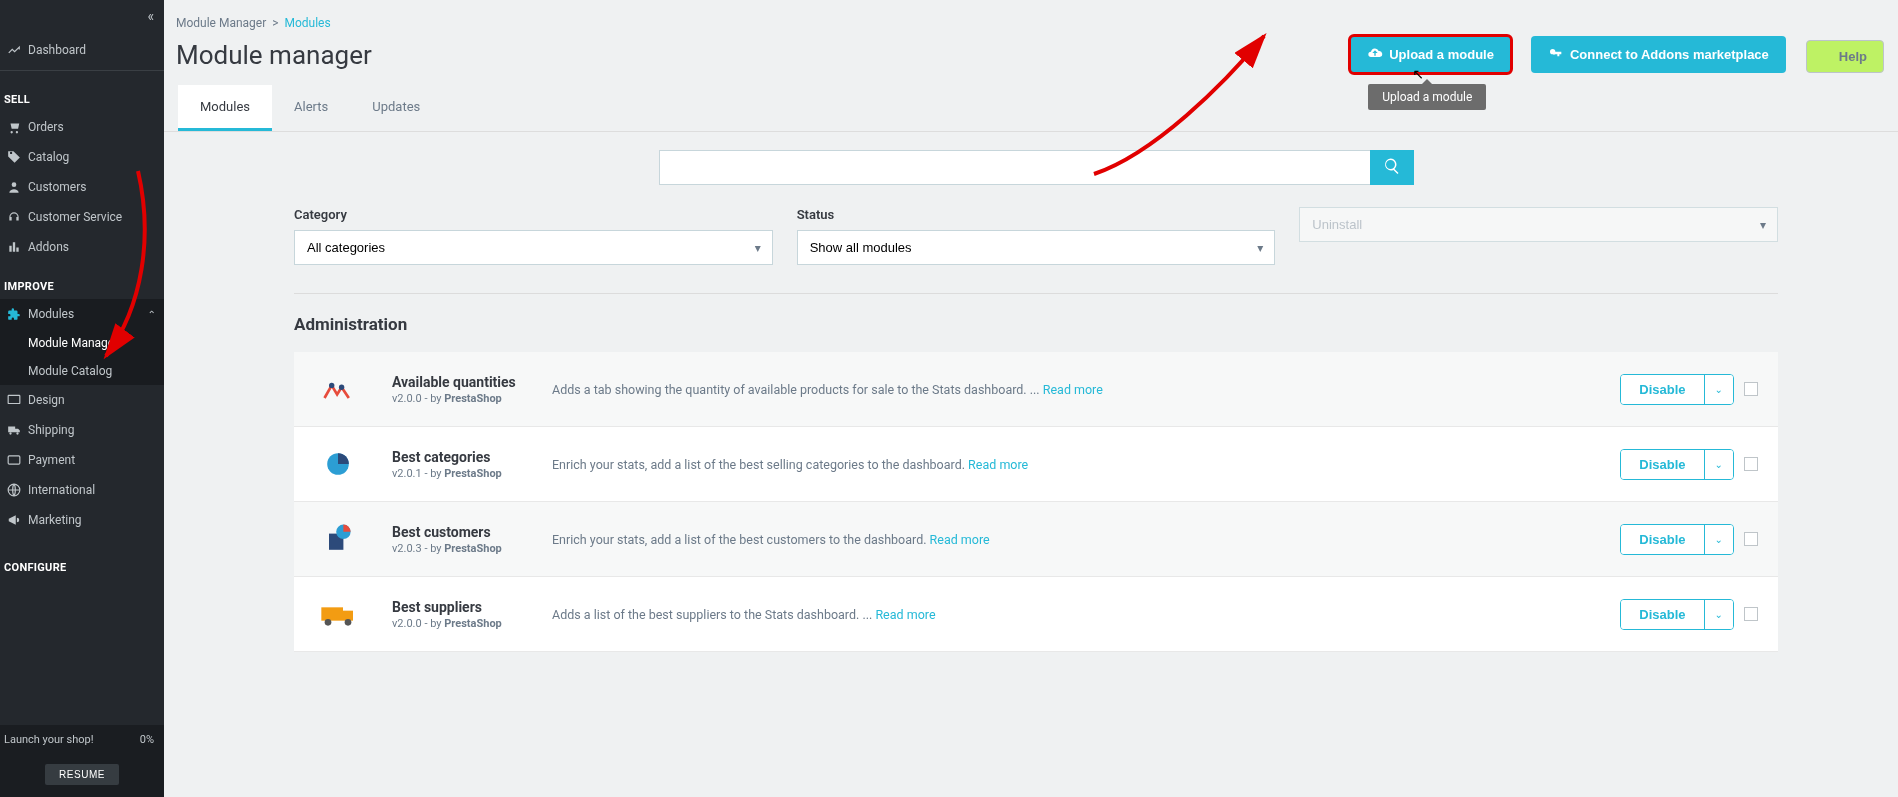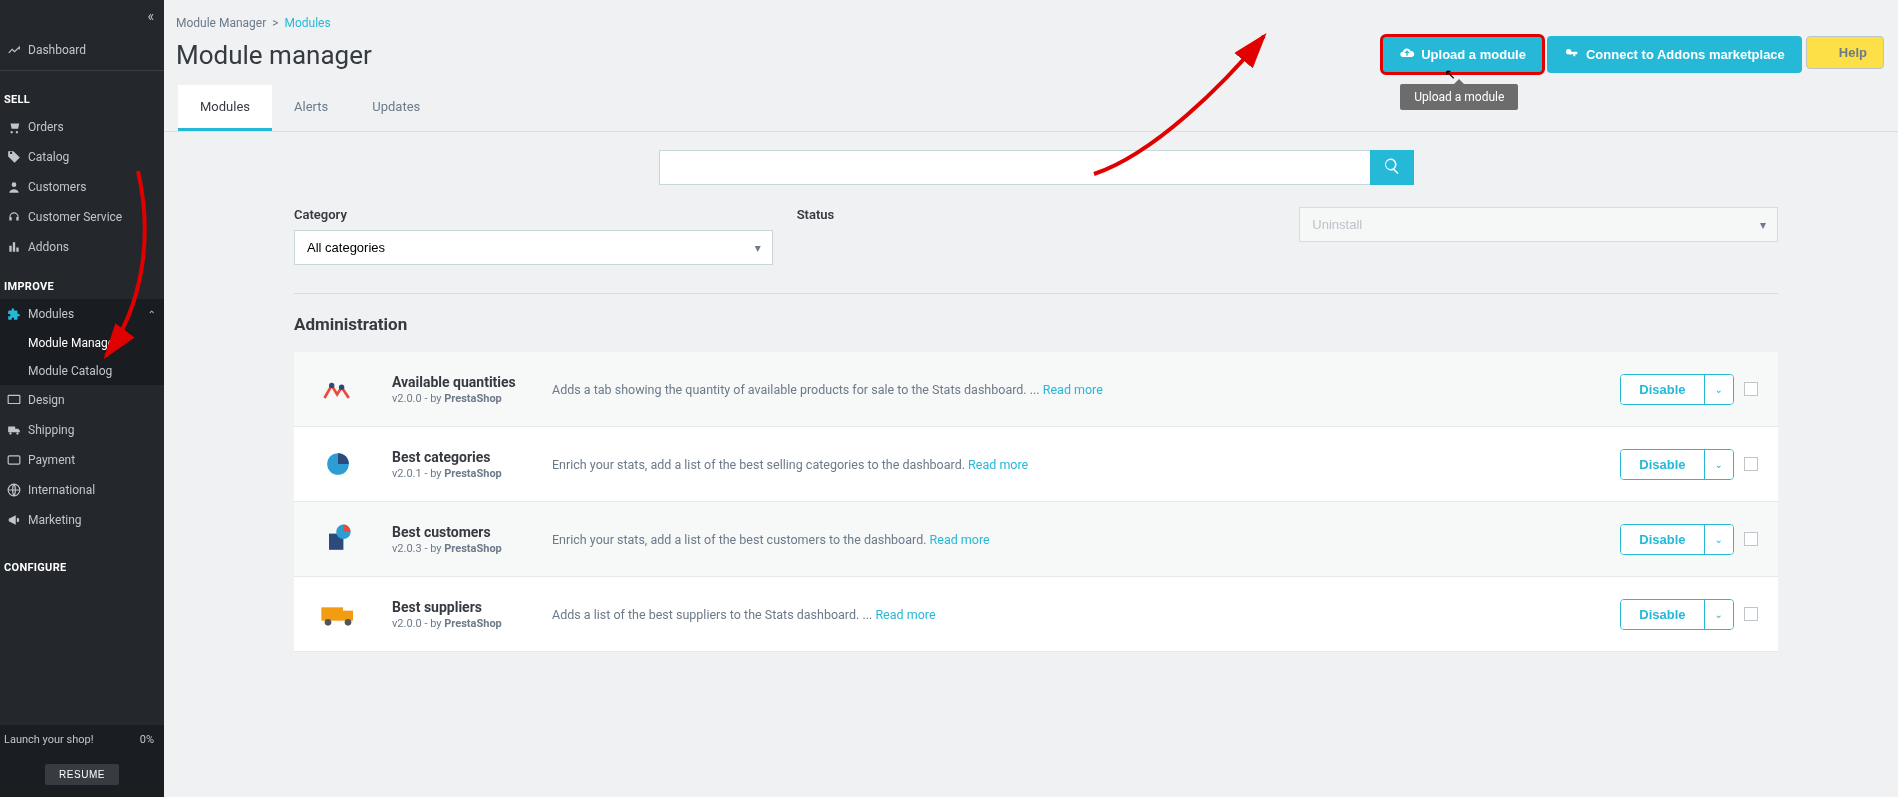--- a/index.html
+++ b/index.html
@@ -26,25 +26,25 @@
 .menu-section-label.configure { padding-top: 26px; }
 
 
 .main { flex: 1; position: relative; background: #eff1f2; }
 
 
 .breadcrumb { padding: 16px 0 0 12px; font-size: 12px; color: #6c7a89; }
 .breadcrumb a { color: #25b9d7; text-decoration: none; }
 .page-header { display: flex; align-items: center; padding: 6px 14px 12px 12px; }
 .page-title { font-size: 26px; font-weight: 400; color: #363a41; }
-.header-actions { margin-left: auto; display: flex; gap: 4px; align-items: flex-start; position: relative; }
+.header-actions { margin-left: auto; display: flex; gap: 20px; align-items: flex-end; position: relative; }
 .btn { display: inline-flex; align-items: center; gap: 6px; border-radius: 4px; padding: 8px 16px; font-size: 13px; font-weight: 600; cursor: pointer; border: 1px solid transparent; }
 .btn-teal { background: #25b9d7; color: #fff; }
 .btn-teal.highlighted { outline: 3px solid #e10000; outline-offset: -1px; }
-.btn-outline { background: #fde047; color: #6c7a89; border: 1px solid #bcc4ca; padding-left: 32px; }
+.btn-outline { background: #bef264; color: #6c7a89; border: 1px solid #bcc4ca; padding-left: 32px; }
 .tooltip { position: absolute; top: 48px; left: 18px; background: #6c6c6c; color: #fff; padding: 6px 14px; font-size: 12px; border-radius: 2px; white-space: nowrap; }
 .tooltip::before { content: ''; position: absolute; top: -5px; left: 50%; margin-left: -5px; border-left: 5px solid transparent; border-right: 5px solid transparent; border-bottom: 5px solid #6c6c6c; }
 .cursor-arrow { position: absolute; top: 30px; left: 62px; font-size: 14px; color: #000; z-index: 10; pointer-events: none; }
 
 
 .tabs { display: flex; padding: 0 14px; border-bottom: 1px solid #ddd; }
 .tab { padding: 14px 22px; font-size: 13px; color: #6c7a89; cursor: pointer; border-bottom: 3px solid transparent; background: transparent; }
 .tab.active { color: #363a41; background: #fff; border-bottom: 3px solid #25b9d7; }
 
 
@@ -273,20 +273,23 @@
 
       <div class="filters-row">
         <div class="filter-group">
           <label class="filter-label">Category</label>
           <div class="select-wrap">
             <select class="select"><option>All categories</option></select>
           </div>
         </div>
         <div class="filter-group">
           <label class="filter-label">Status</label>
+          <div class="select-wrap">
+            <select class="select"><option>Show all modules</option></select>
+          </div>
         </div>
         <div class="filter-group">
           <div class="select-wrap">
             <select class="select disabled" disabled=""><option>Uninstall</option></select>
           </div>
         </div>
       </div>
 
       <hr class="section-sep">
       <h2 class="section-title">Administration</h2>

